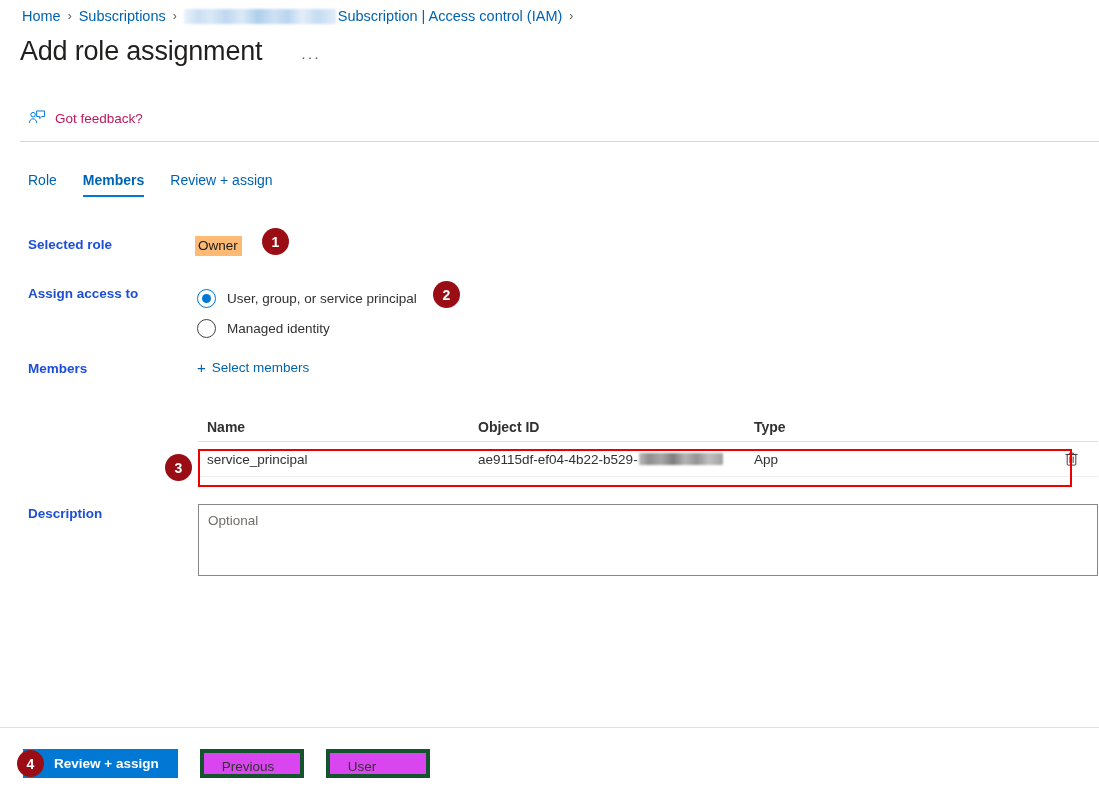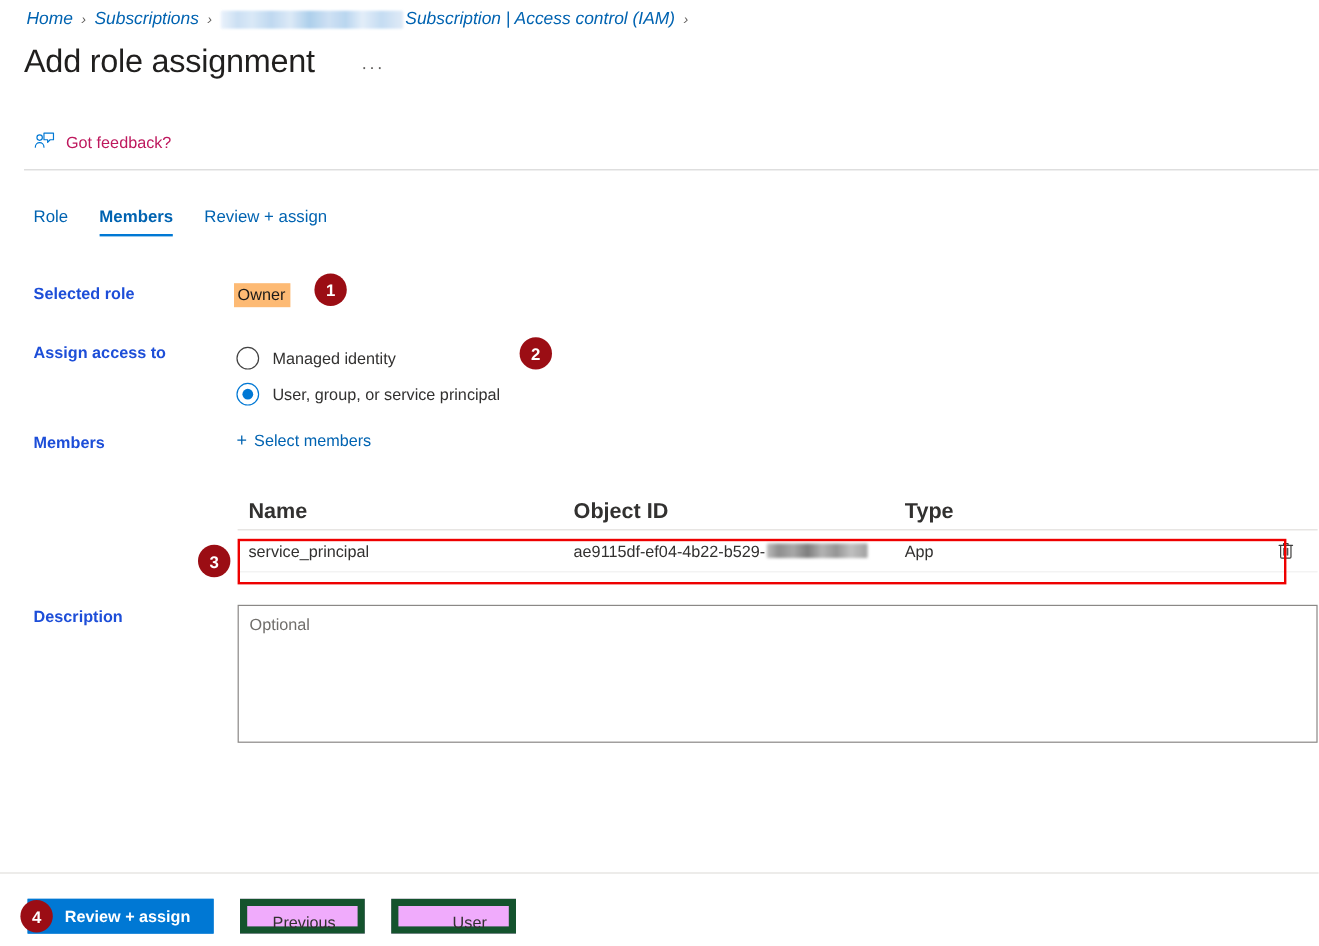--- a/index.html
+++ b/index.html
@@ -20,21 +20,20 @@
 
   
   .breadcrumb {
     position: absolute;
     left: 22px;
     top: 8px;
     display: flex;
     align-items: center;
     font-size: 14.5px;
     white-space: nowrap;
-    font-style: italic;
   }
   .crumb-link {
     color: #0063b1;
     cursor: pointer;
     text-decoration: none;
   }
   .crumb-sep {
     color: #605e5c;
     margin: 0 7px;
     font-size: 12px;
@@ -216,21 +215,21 @@
     left: 198px;
     top: 412px;
     width: 900px;
   }
   .mt-head {
     display: flex;
     align-items: center;
     height: 29px;
     border-bottom: 1px solid #e1dfdd;
     font-weight: 600;
-    font-size: 18px;
+    font-size: 14px;
     color: #323130;
   }
   .mt-row {
     display: flex;
     align-items: center;
     height: 35px;
     font-size: 13.5px;
     color: #323130;
     border-bottom: 1px solid #f0f0f0;
     box-sizing: border-box;
@@ -266,21 +265,21 @@
     box-sizing: border-box;
     pointer-events: none;
   }
 
   
   .desc-box {
     position: absolute;
     left: 198px;
     top: 504px;
     width: 900px;
-    height: 115px;
+    height: 72px;
     border: 1px solid #8a8886;
     box-sizing: border-box;
     background: #fff;
     font-family: "Liberation Sans", sans-serif;
     font-size: 13.5px;
     color: #323130;
     padding: 8px 9px;
     resize: none;
     outline: none;
   }
@@ -316,25 +315,25 @@
   .btn-primary {
     background: #0078d4;
     border: 1px solid #0078d4;
     color: #ffffff;
     font-weight: 600;
     min-width: 152px;
     text-align: center;
     padding-left: 30px;
   }
   .btn-secondary {
-    background: #f0abfc;
-    border: 6px solid #14532d;
+    background: #d946ef;
+    border: 4px solid #14532d;
     color: #323130;
     min-width: 104px;
-    text-align: right;
+    text-align: left;
   }
 
   
   .badge {
     position: absolute;
     width: 27px;
     height: 27px;
     border-radius: 50%;
     background: #9b0d14;
     color: #ffffff;
@@ -384,26 +383,26 @@
   <div class="tab selected">Members</div>
   <div class="tab">Review + assign</div>
 </div>
 
 <div class="form-label" id="label-selected-role">Selected role</div>
 <div class="role-value">Owner</div>
 
 <div class="form-label" id="label-assign-access">Assign access to</div>
 <div class="radio-group">
   <div class="radio-row">
+    <span class="radio-mark on"></span>
+    <span class="radio-label">User, group, or service principal</span>
+  </div>
+  <div class="radio-row">
     <span class="radio-mark off"></span>
     <span class="radio-label">Managed identity</span>
-  </div>
-  <div class="radio-row">
-    <span class="radio-mark on"></span>
-    <span class="radio-label">User, group, or service principal</span>
   </div>
 </div>
 
 <div class="form-label" id="label-members">Members</div>
 <div class="select-members">
   <span class="plus-glyph">+</span>
   <span class="sm-text">Select members</span>
 </div>
 
 <div class="members-table">

